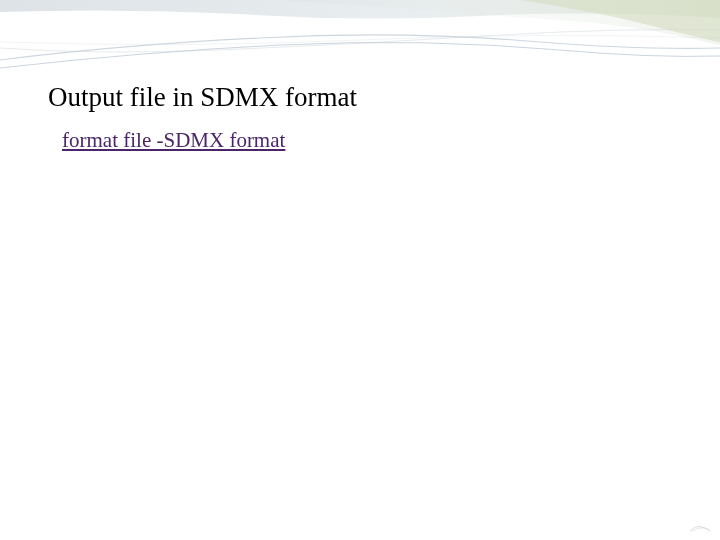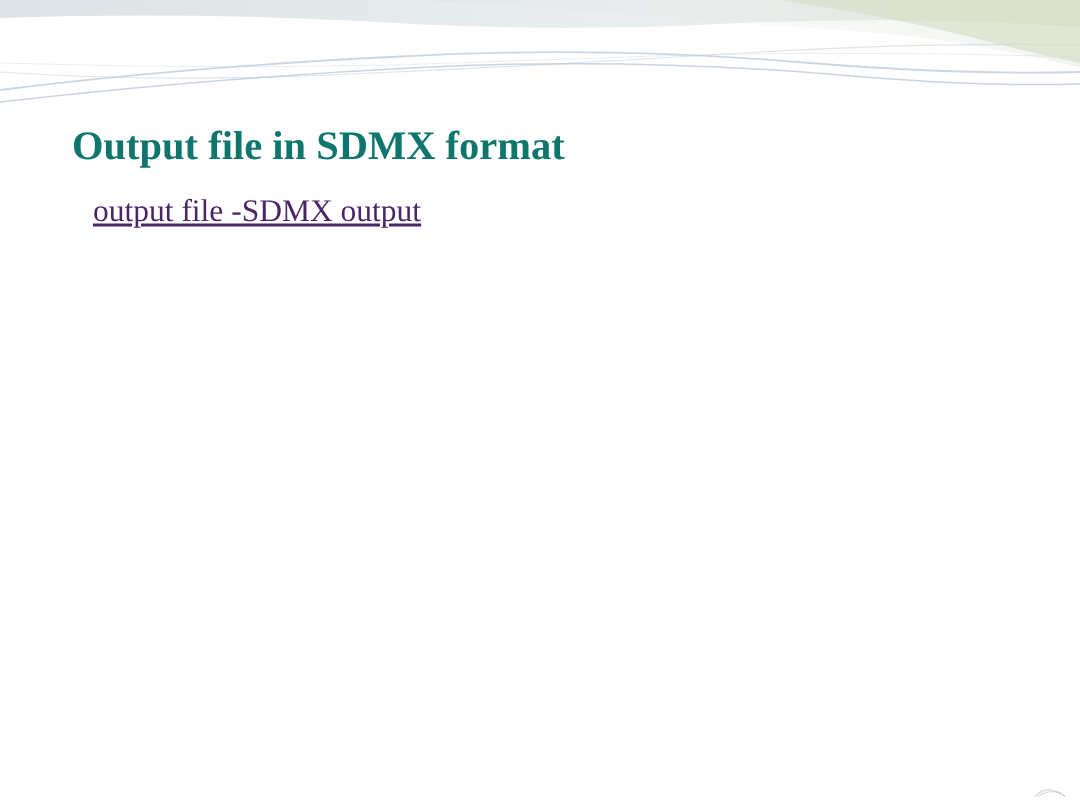--- a/index.html
+++ b/index.html
@@ -21,22 +21,22 @@
       left: 0;
       width: 100%;
       height: 100%;
       pointer-events: none;
     }
     .slide-title {
       position: absolute;
       top: 82px;
       left: 48px;
       font-size: 27px;
-      font-weight: 700;
-      color: #0f766e;
+      font-weight: 400;
+      color: #000000;
       font-family: Georgia, 'Times New Roman', serif;
     }
     .slide-link {
       position: absolute;
       top: 128px;
       left: 62px;
       font-size: 21px;
       font-weight: 400;
       color: #4a2568;
       text-decoration: underline;
@@ -81,18 +81,18 @@
 
   <path d="M 0,48 Q 100,55 220,50 Q 360,44 500,35 Q 620,28 720,30" stroke="#c0ccd4" stroke-width="0.8" fill="none" opacity="0.5"></path>
 
   <path d="M 520,0 Q 600,12 660,28 Q 700,38 720,42 L 720,0 Z" fill="#d4dcc0" opacity="0.6"></path>
 
   <path d="M 0,42 Q 180,48 360,40 Q 540,32 720,38" stroke="#d0d8dc" stroke-width="0.6" fill="none" opacity="0.5"></path>
 </svg>
 
 <h1 class="slide-title">Output file in SDMX format</h1>
 
-<a class="slide-link">output file -SDMX output</a>
+<a class="slide-link">format file -SDMX format</a>
 
 <svg class="corner-deco" viewBox="0 0 20 15">
   <path d="M 0,14 Q 6,8 12,10 Q 17,11 20,14" stroke="#c0c8d0" stroke-width="1" fill="none" opacity="0.6"></path>
   <path d="M 2,14 Q 8,10 14,11 Q 18,12 20,14" stroke="#b8c0c8" stroke-width="0.8" fill="none" opacity="0.5"></path>
 </svg>
 
 </body></html>

